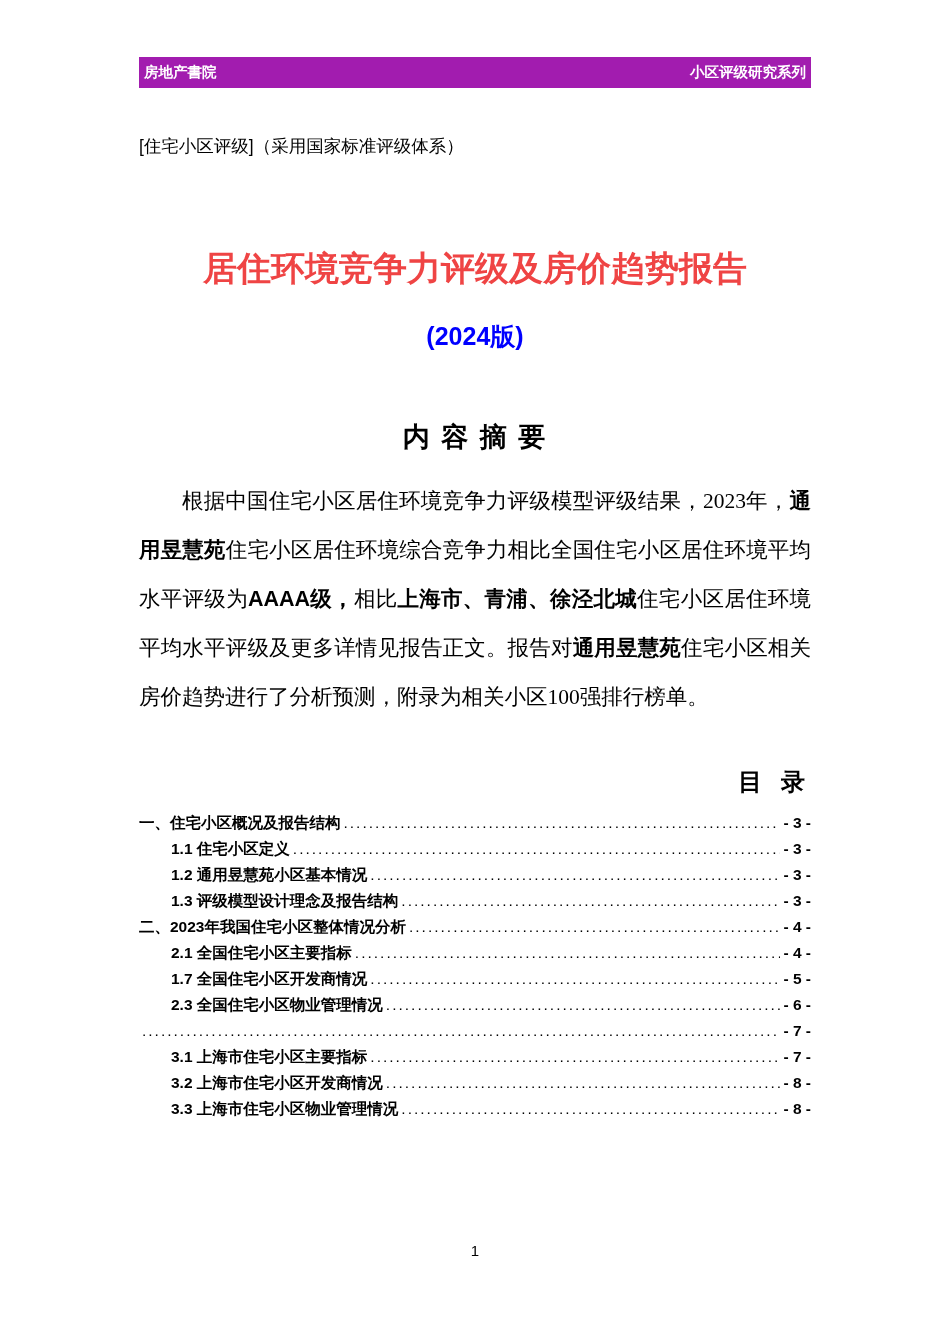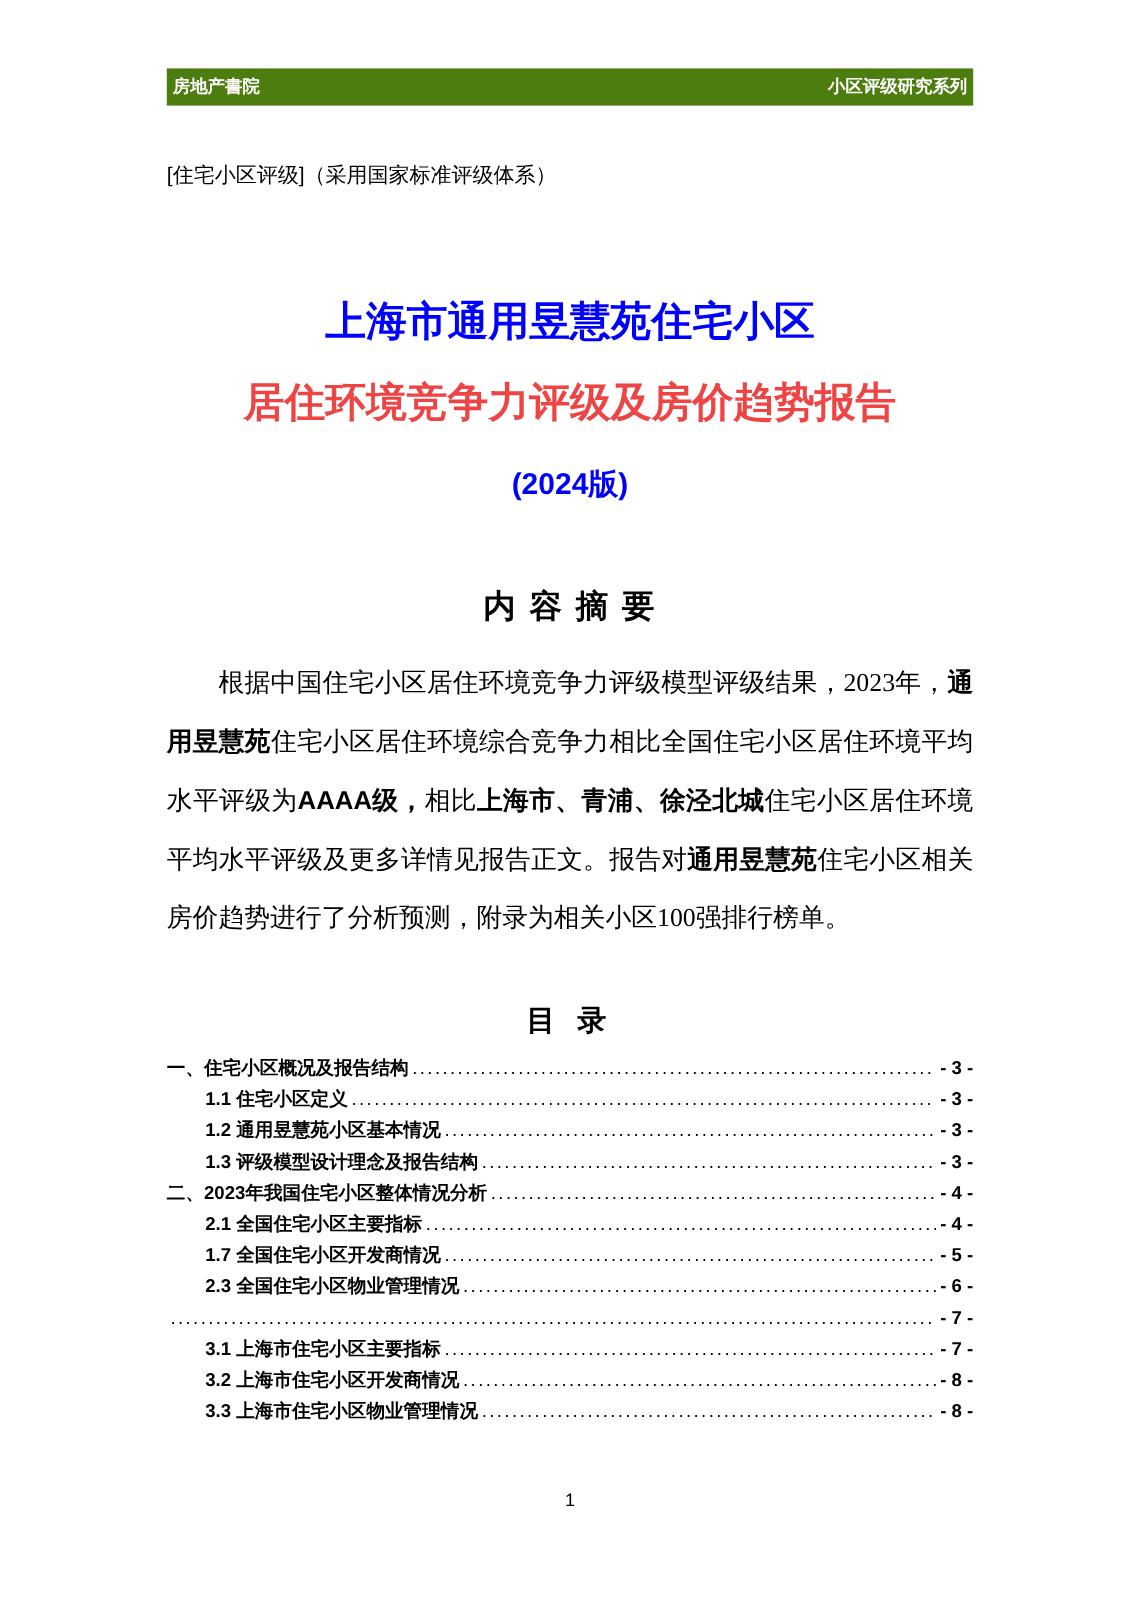--- a/index.html
+++ b/index.html
@@ -9,21 +9,21 @@
     background: #ffffff;
     position: relative;
     font-family: "Liberation Serif", "DejaVu Serif", serif;
     color: #000000;
     overflow: hidden;
   }
   .page { position: absolute; left: 139px; top: 0; width: 672px; }
 
   .header-bar {
     margin-top: 57px; height: 31px;
-    background: #4d7c0f; color: #ffffff;
+    background: #a21caf; color: #ffffff;
     display: flex; align-items: center; justify-content: space-between;
     padding: 0 5px;
     font-family: "Liberation Sans", "DejaVu Sans", sans-serif;
     font-size: 14.5px; font-weight: 600;
   }
 
   .tag-line {
     margin-top: 46px;
     font-size: 17.5px; font-weight: 400;
     font-family: "Liberation Sans", "DejaVu Sans", sans-serif;
@@ -49,21 +49,21 @@
     margin: 22px 0 0 0;
     font-size: 21.5px; line-height: 49px;
     text-align: justify; text-indent: 2em;
   }
   .abstract-text .b {
     font-weight: 700;
     font-family: "Liberation Sans", "DejaVu Sans", sans-serif;
   }
 
   .toc-heading {
-    margin: 44px 0 0 0; text-align: center;
+    margin: 44px 0 0 0; text-align: right;
     font-size: 24px; font-weight: 800; letter-spacing: 6px;
     font-family: "Liberation Sans", "DejaVu Sans", sans-serif;
   }
   .toc-list {
     margin-top: 12px;
     font-family: "Liberation Sans", "DejaVu Sans", sans-serif;
     font-size: 15.5px; font-weight: 700;
   }
   .toc-row { display: flex; align-items: baseline; line-height: 26px; }
   .toc-row.level-2 { padding-left: 32px; justify-content: space-between; }
@@ -86,21 +86,20 @@
 <div class="page">
 
   <div class="header-bar">
     <span class="header-left">房地产書院</span>
     <span class="header-right">小区评级研究系列</span>
   </div>
 
   <div class="tag-line">[住宅小区评级]（采用国家标准评级体系）</div>
 
   <div class="title-block">
-    <div class="title-line" style="color: rgb(0, 0, 255);">上海市通用昱慧苑住宅小区</div>
     <div class="title-line" style="color: #ef4444;">居住环境竞争力评级及房价趋势报告</div>
     <div class="title-edition" style="color: rgb(0, 0, 255); margin-top: 39px;">(2024版)</div>
   </div>
 
   <div class="abstract-heading">内 容 摘 要</div>
 
   <p class="abstract-text"><span>根据中国住宅小区居住环境竞争力评级模型评级结果，2023年，</span><span class="b">通用昱慧苑</span><span>住宅小区居住环境综合竞争力相比全国住宅小区居住环境平均水平评级为</span><span class="b">AAAA级，</span><span>相比</span><span class="b">上海市、青浦、徐泾北城</span><span>住宅小区居住环境平均水平评级及更多详情见报告正文。报告对</span><span class="b">通用昱慧苑</span><span>住宅小区相关房价趋势进行了分析预测，附录为相关小区100强排行榜单。</span></p>
 
   <div class="toc-heading">目 录</div>
 

